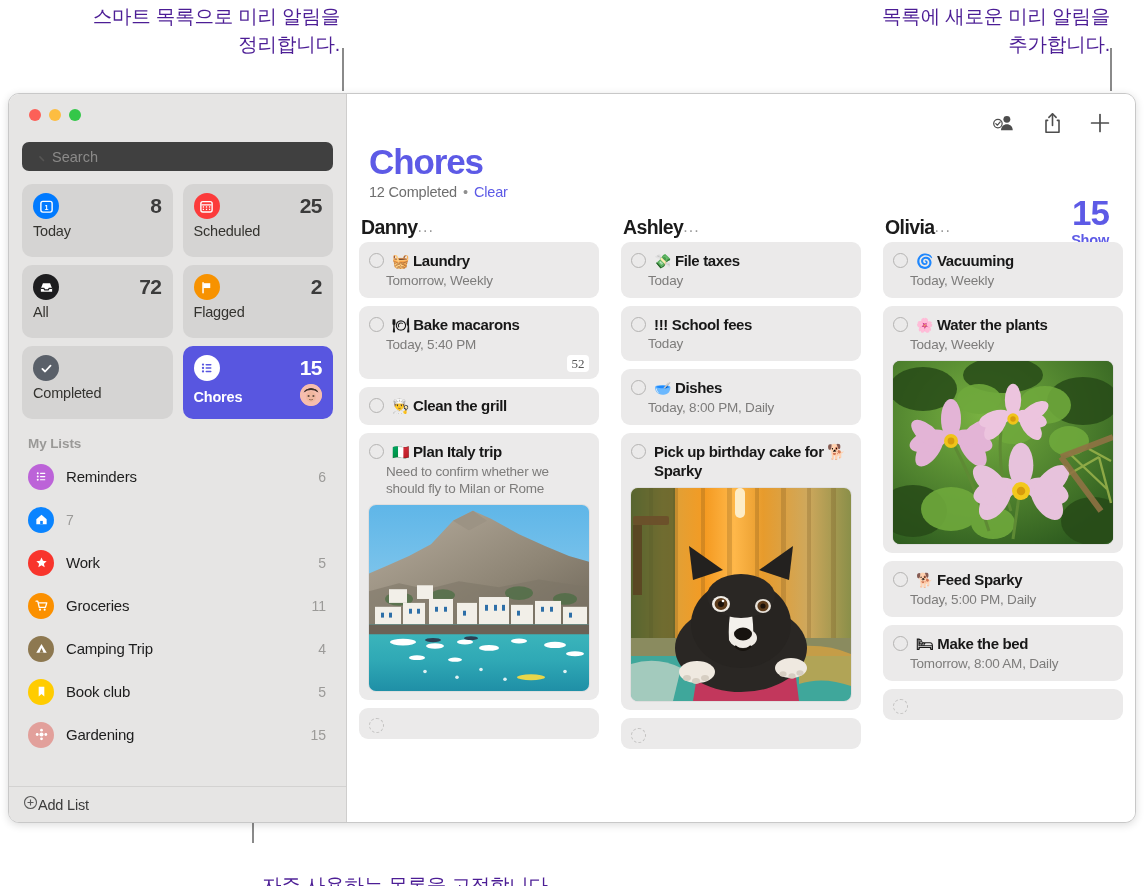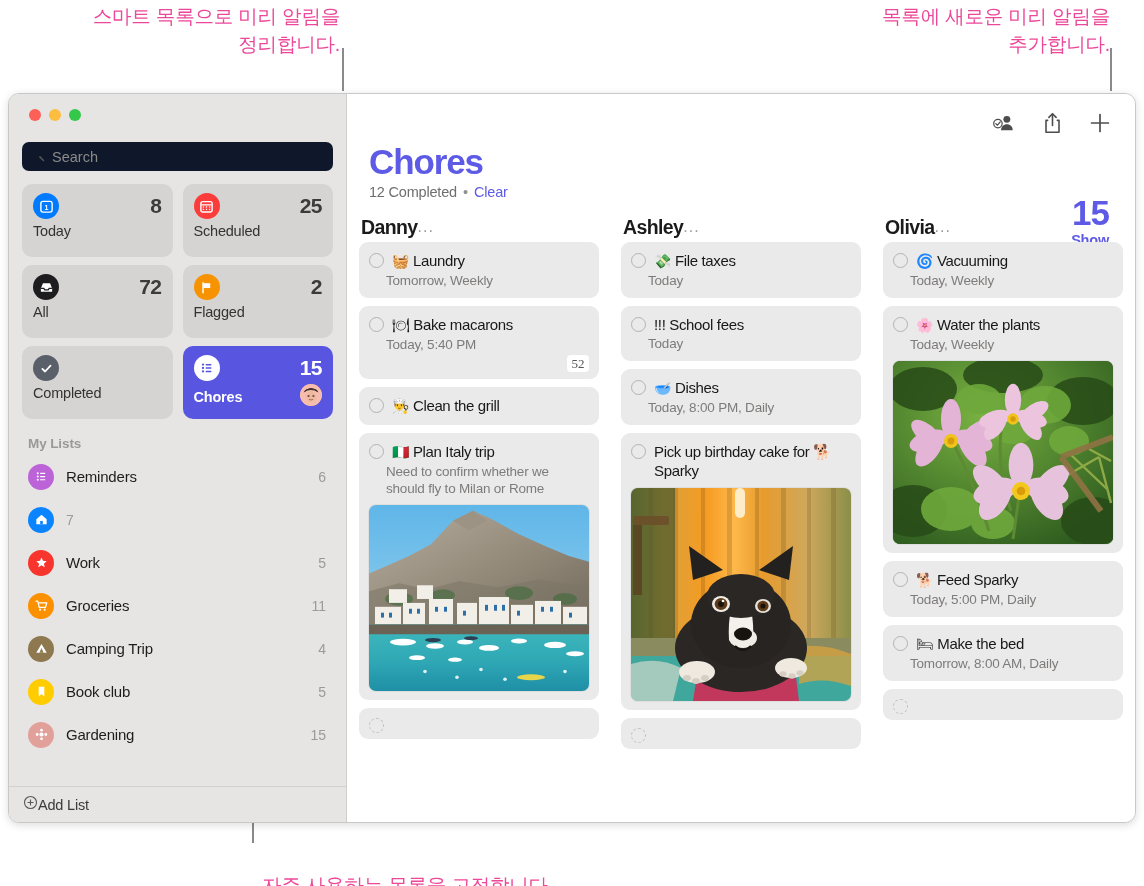--- a/index.html
+++ b/index.html
@@ -9,21 +9,21 @@
     font-family: "Liberation Sans", "DejaVu Sans", sans-serif;
     overflow: hidden;
   }
   #root { position: relative; width: 1144px; height: 886px; }
 
   
   .callout {
     position: absolute;
     font-size: 19.5px;
     line-height: 28px;
-    color: #ec4899;
+    color: #4c1d95;
     text-align: right;
     letter-spacing: -0.2px;
   }
   .callout.left-align { text-align: left; }
   .rule-v {
     position: absolute;
     width: 2px;
     background: #8a8a8a;
   }
 
@@ -56,21 +56,21 @@
     height: 42px;
   }
   .tl { width: 12px; height: 12px; border-radius: 50%; }
   .tl.red { background: #fc6058; }
   .tl.yellow { background: #fdbd41; }
   .tl.green { background: #34c749; }
 
   .search-wrap { padding: 6px 13px 0 13px; }
   .search {
     height: 29px;
-    background: #0f172a;
+    background: #404040;
     border-radius: 7px;
     display: flex; align-items: center;
     padding: 0 9px;
     gap: 7px;
   }
   .search .ph { font-size: 14.5px; color: #8b8a89; }
 
   .tiles {
     padding: 13px 13px 0 13px;
     display: grid;
@@ -181,21 +181,21 @@
     margin-bottom: 8px;
     position: relative;
   }
   .card-line { display: flex; gap: 8px; align-items: flex-start; }
   .circle {
     width: 15px; height: 15px; border-radius: 50%;
     border: 1.4px solid #b4b3b2; flex: 0 0 15px; margin-top: 2px;
   }
   .circle.dashed { border-style: dashed; border-color: #c2c1c0; }
   .card-title {
-    font-size: 15px; font-weight: normal; color: #181818;
+    font-size: 15px; font-weight: bold; color: #181818;
     line-height: 19px; letter-spacing: -0.35px;
   }
   .card-sub {
     font-size: 13.5px; color: #7d7c7b; line-height: 17px;
     margin-left: 17px; margin-top: 1px; letter-spacing:-0.2px;
   }
   .emoji { font-size: 14px; }
   .badge52 {
     position: absolute; right: 10px; bottom: 7px;
     background: #ffffff; border-radius: 4px;

